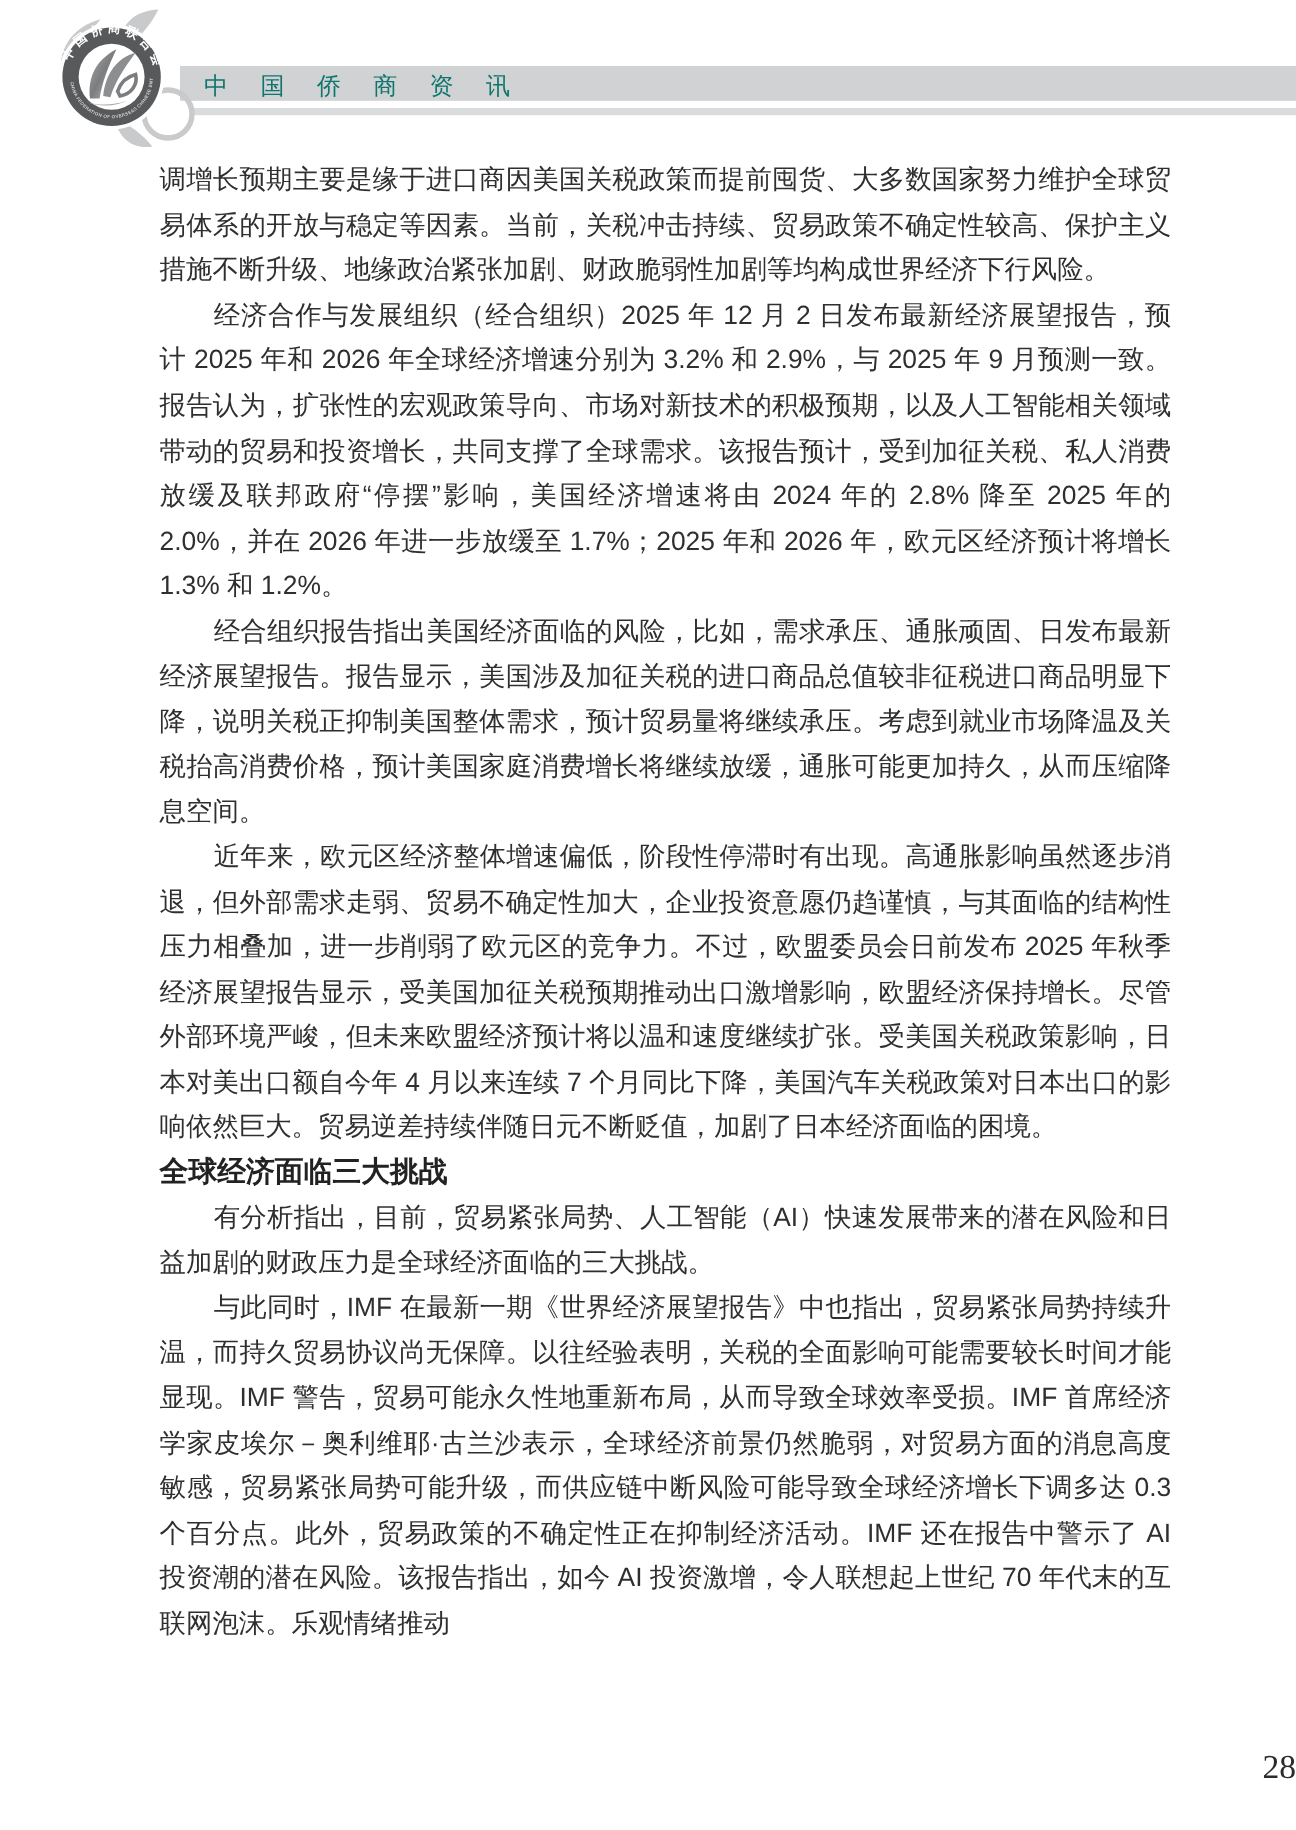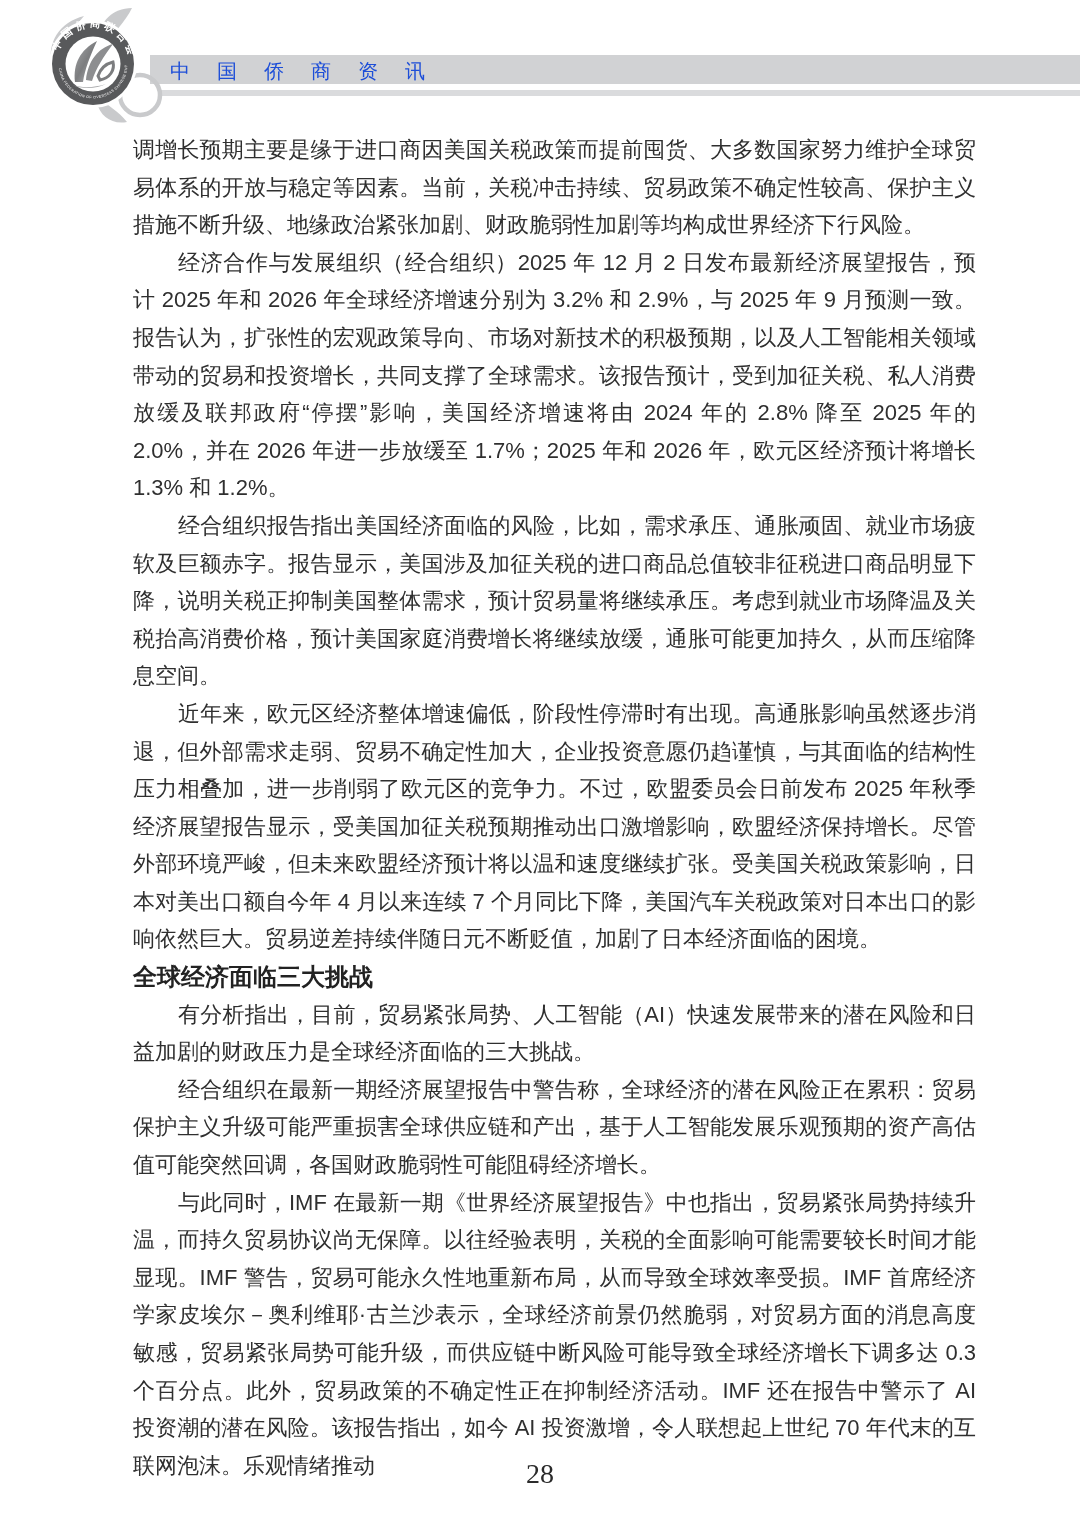--- a/index.html
+++ b/index.html
@@ -10,21 +10,21 @@
     overflow:hidden;
     font-family:"Liberation Sans", sans-serif;
   }
   
   .header-band{
     position:absolute;left:150px;right:0;top:55px;height:29px;
     background:#d1d2d4;
   }
   .header-band-title{
     position:absolute;left:20px;top:3px;
-    font-size:20px;color:#1d4ed8;
+    font-size:20px;color:#0f766e;
     letter-spacing:27px;white-space:nowrap;
     font-weight:400;
   }
   .header-thinline{
     position:absolute;left:158px;right:0;top:90px;height:6px;
     background:#dadbdd;
   }
   .logo-wrap{
     position:absolute;left:42px;top:6px;width:176px;height:122px;
   }
@@ -41,21 +41,21 @@
   }
   .article p.no-indent{text-indent:0;}
   .article h2{
     margin:0;
     font-size:24px;line-height:37.6px;
     text-align:left;font-weight:bold;color:#222222;
   }
   
   .page-number{
     position:absolute;left:0;right:0;top:1458px;
-    text-align:center;
+    text-align:right;
     font-family:"Liberation Serif", serif;
     font-size:28px;color:#2b2b2b;
   }
 </style>
 </head>
 <body>
 
 <div class="header-band">
   <div class="header-band-title">中国侨商资讯</div>
 </div>
@@ -97,23 +97,22 @@
       <path d="M44,74 C46,55 56,42 71,38 C62,50 54,62 50,75 Z" fill="#8d8e90"></path>
       <path d="M58,74 C68,72 73,64 71,56 C63,58 58,64 56,70 Z" fill="none" stroke="#7c7d7f" stroke-width="3"></path>
       <path d="M30,79 C40,83 54,83 64,78 C52,82 40,82 30,79 Z" fill="#a7a8aa"></path>
     </g>
   </svg>
 </div>
 
 <div class="article">
   <p class="no-indent">调增长预期主要是缘于进口商因美国关税政策而提前囤货、大多数国家努力维护全球贸易体系的开放与稳定等因素。当前，关税冲击持续、贸易政策不确定性较高、保护主义措施不断升级、地缘政治紧张加剧、财政脆弱性加剧等均构成世界经济下行风险。</p>
   <p>经济合作与发展组织（经合组织）2025 年 12 月 2 日发布最新经济展望报告，预计 2025 年和 2026 年全球经济增速分别为 3.2% 和 2.9%，与 2025 年 9 月预测一致。报告认为，扩张性的宏观政策导向、市场对新技术的积极预期，以及人工智能相关领域带动的贸易和投资增长，共同支撑了全球需求。该报告预计，受到加征关税、私人消费放缓及联邦政府“停摆”影响，美国经济增速将由 2024 年的 2.8% 降至 2025 年的 2.0%，并在 2026 年进一步放缓至 1.7%；2025 年和 2026 年，欧元区经济预计将增长 1.3% 和 1.2%。</p>
-  <p>经合组织报告指出美国经济面临的风险，比如，需求承压、通胀顽固、就业市场疲软及巨额赤字。报告显示，美国涉及加征关税的进口商品总值较非征税进口商品明显下降，说明关税正抑制美国整体需求，预计贸易量将继续承压。考虑到就业市场降温及关税抬高消费价格，预计美国家庭消费增长将继续放缓，通胀可能更加持久，从而压缩降息空间。</p>
+  <p>经合组织报告指出美国经济面临的风险，比如，需求承压、通胀顽固、日发布最新经济展望报告。报告显示，美国涉及加征关税的进口商品总值较非征税进口商品明显下降，说明关税正抑制美国整体需求，预计贸易量将继续承压。考虑到就业市场降温及关税抬高消费价格，预计美国家庭消费增长将继续放缓，通胀可能更加持久，从而压缩降息空间。</p>
   <p>近年来，欧元区经济整体增速偏低，阶段性停滞时有出现。高通胀影响虽然逐步消退，但外部需求走弱、贸易不确定性加大，企业投资意愿仍趋谨慎，与其面临的结构性压力相叠加，进一步削弱了欧元区的竞争力。不过，欧盟委员会日前发布 2025 年秋季经济展望报告显示，受美国加征关税预期推动出口激增影响，欧盟经济保持增长。尽管外部环境严峻，但未来欧盟经济预计将以温和速度继续扩张。受美国关税政策影响，日本对美出口额自今年 4 月以来连续 7 个月同比下降，美国汽车关税政策对日本出口的影响依然巨大。贸易逆差持续伴随日元不断贬值，加剧了日本经济面临的困境。</p>
 
   <h2>全球经济面临三大挑战</h2>
 
   <p>有分析指出，目前，贸易紧张局势、人工智能（AI）快速发展带来的潜在风险和日益加剧的财政压力是全球经济面临的三大挑战。</p>
-  <p>经合组织在最新一期经济展望报告中警告称，全球经济的潜在风险正在累积：贸易保护主义升级可能严重损害全球供应链和产出，基于人工智能发展乐观预期的资产高估值可能突然回调，各国财政脆弱性可能阻碍经济增长。</p>
   <p>与此同时，IMF 在最新一期《世界经济展望报告》中也指出，贸易紧张局势持续升温，而持久贸易协议尚无保障。以往经验表明，关税的全面影响可能需要较长时间才能显现。IMF 警告，贸易可能永久性地重新布局，从而导致全球效率受损。IMF 首席经济学家皮埃尔－奥利维耶·古兰沙表示，全球经济前景仍然脆弱，对贸易方面的消息高度敏感，贸易紧张局势可能升级，而供应链中断风险可能导致全球经济增长下调多达 0.3 个百分点。此外，贸易政策的不确定性正在抑制经济活动。IMF 还在报告中警示了 AI 投资潮的潜在风险。该报告指出，如今 AI 投资激增，令人联想起上世纪 70 年代末的互联网泡沫。乐观情绪推动</p>
 </div>
 
 <div class="page-number">28</div>
 
 </body></html>

